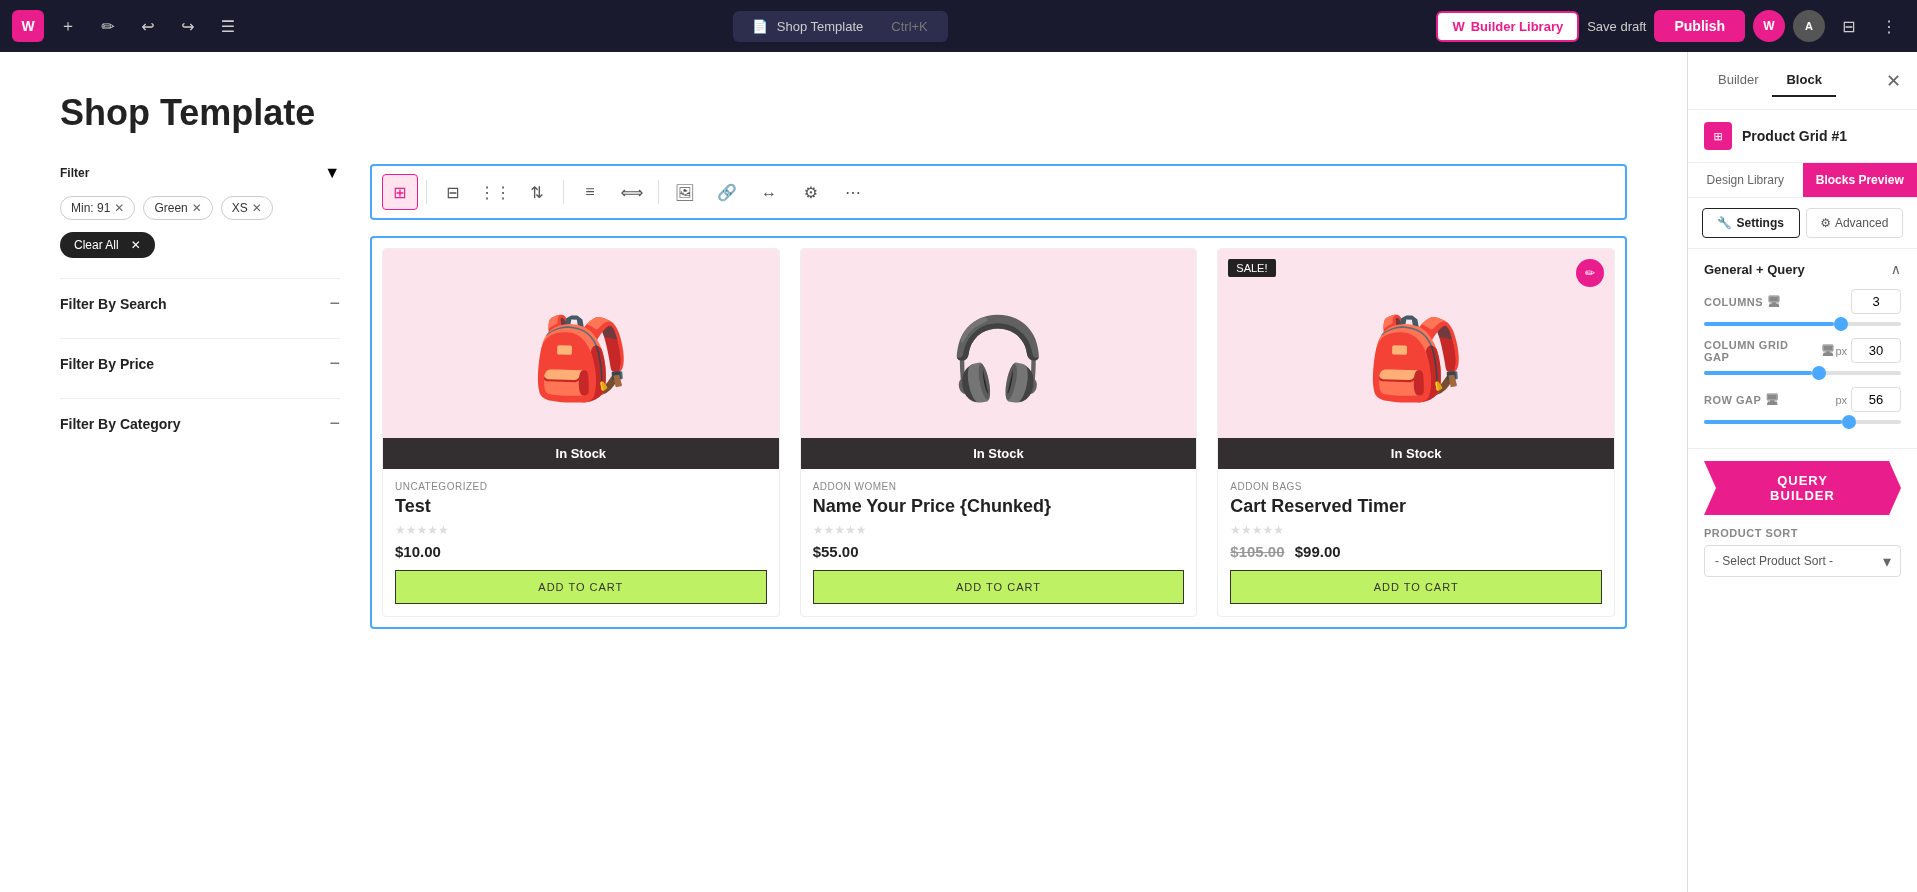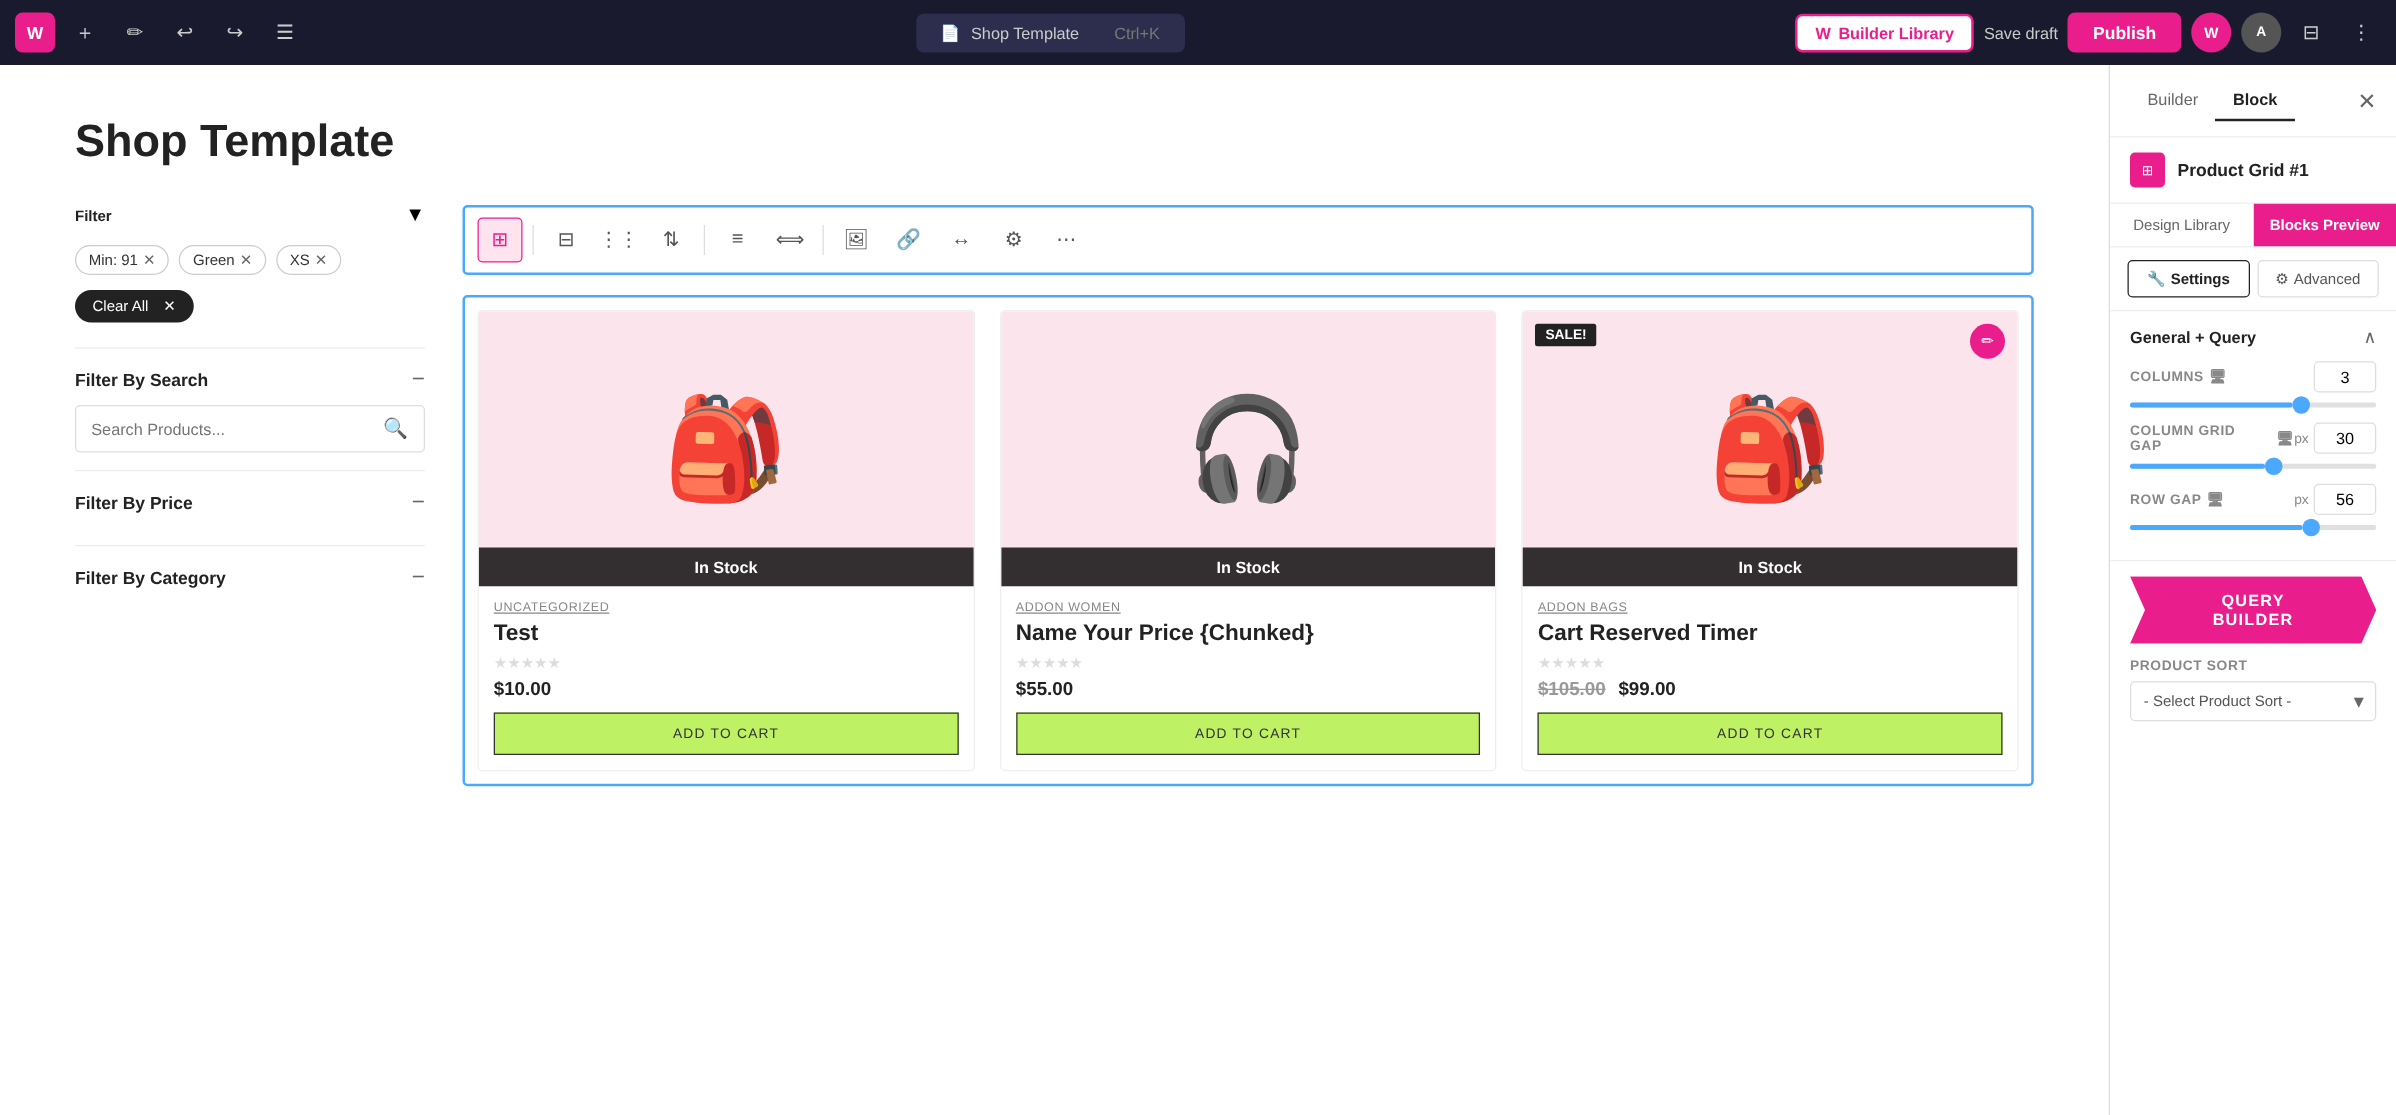--- a/index.html
+++ b/index.html
@@ -60,24 +60,24 @@
     .product-area { flex: 1; }
     .product-toolbar { display: flex; align-items: center; gap: 6px; margin-bottom: 16px; padding: 8px 10px; border: 2px solid #4aa8ff; border-radius: 4px; background: white; }
     .prod-tool-btn { width: 36px; height: 36px; display: flex; align-items: center; justify-content: center; border: none; background: none; cursor: pointer; border-radius: 4px; font-size: 16px; color: #555; }
     .prod-tool-btn.active { background: #ffe4ef; color: #e91e8c; border: 1px solid #e91e8c; }
     .prod-tool-sep { width: 1px; height: 24px; background: #ddd; margin: 0 2px; }
 
     .product-grid { display: grid; grid-template-columns: repeat(3, 1fr); gap: 20px; border: 2px solid #4aa8ff; padding: 10px; border-radius: 4px; }
     .product-card { background: white; border: 1px solid #eee; border-radius: 4px; overflow: hidden; }
     .product-image { position: relative; background: #fce4ec; height: 220px; display: flex; align-items: center; justify-content: center; }
     .in-stock-badge { position: absolute; bottom: 0; left: 0; right: 0; background: rgba(0,0,0,0.8); color: white; text-align: center; padding: 8px; font-size: 13px; font-weight: 600; }
-    .sale-badge { position: absolute; top: 10px; left: 10px; background: #222; color: white; padding: 3px 8px; font-size: 11px; font-weight: 700; border-radius: 2px; }
+    .sale-badge { position: absolute; top: 10px; left: 10px; background: #222; color: white; padding: 3px 8px; font-size: 11px; font-weight: 400; border-radius: 2px; }
     .edit-badge { position: absolute; top: 10px; right: 10px; background: #e91e8c; border-radius: 50%; width: 28px; height: 28px; display: flex; align-items: center; justify-content: center; color: white; font-size: 12px; }
     .product-info { padding: 12px; }
-    .product-category { font-size: 10px; color: #888; letter-spacing: 0.5px; text-transform: uppercase; margin-bottom: 4px; text-decoration: underline; }
+    .product-category { font-size: 10px; color: #888; letter-spacing: 0.5px; text-transform: uppercase; margin-bottom: 4px; }
     .product-name { font-size: 18px; font-weight: 600; color: #222; margin-bottom: 6px; }
     .product-stars { color: #ddd; font-size: 12px; margin-bottom: 6px; }
     .product-price { font-size: 15px; font-weight: 600; color: #222; margin-bottom: 10px; }
     .product-price .original { text-decoration: line-through; color: #999; margin-right: 6px; }
     .add-to-cart-btn { width: 100%; border: 1px solid #333; background: #bef264; color: #333; padding: 10px; font-size: 11px; font-weight: 400; letter-spacing: 1px; cursor: pointer; }
 
     
     .right-panel { width: 230px; background: white; border-left: 1px solid #ddd; display: flex; flex-direction: column; overflow-y: auto; }
     .right-panel-header { display: flex; align-items: center; justify-content: space-between; padding: 12px 16px; border-bottom: 1px solid #eee; }
     .panel-tabs { display: flex; gap: 0; }
@@ -188,24 +188,20 @@
 
             <button class="clear-all-btn">
               <span>Clear All</span>
               <span>✕</span>
             </button>
 
             <div class="filter-section">
               <div class="filter-section-header">
                 <span class="filter-section-title">Filter By Search</span>
                 <span class="filter-minus">−</span>
-              </div>
-              <div class="search-box">
-                <input type="text" placeholder="Search Products..." style="">
-                <span>🔍</span>
               </div>
             </div>
 
             <div class="filter-section">
               <div class="filter-section-header">
                 <span class="filter-section-title">Filter By Price</span>
                 <span class="filter-minus">−</span>
               </div>
             </div>
 

